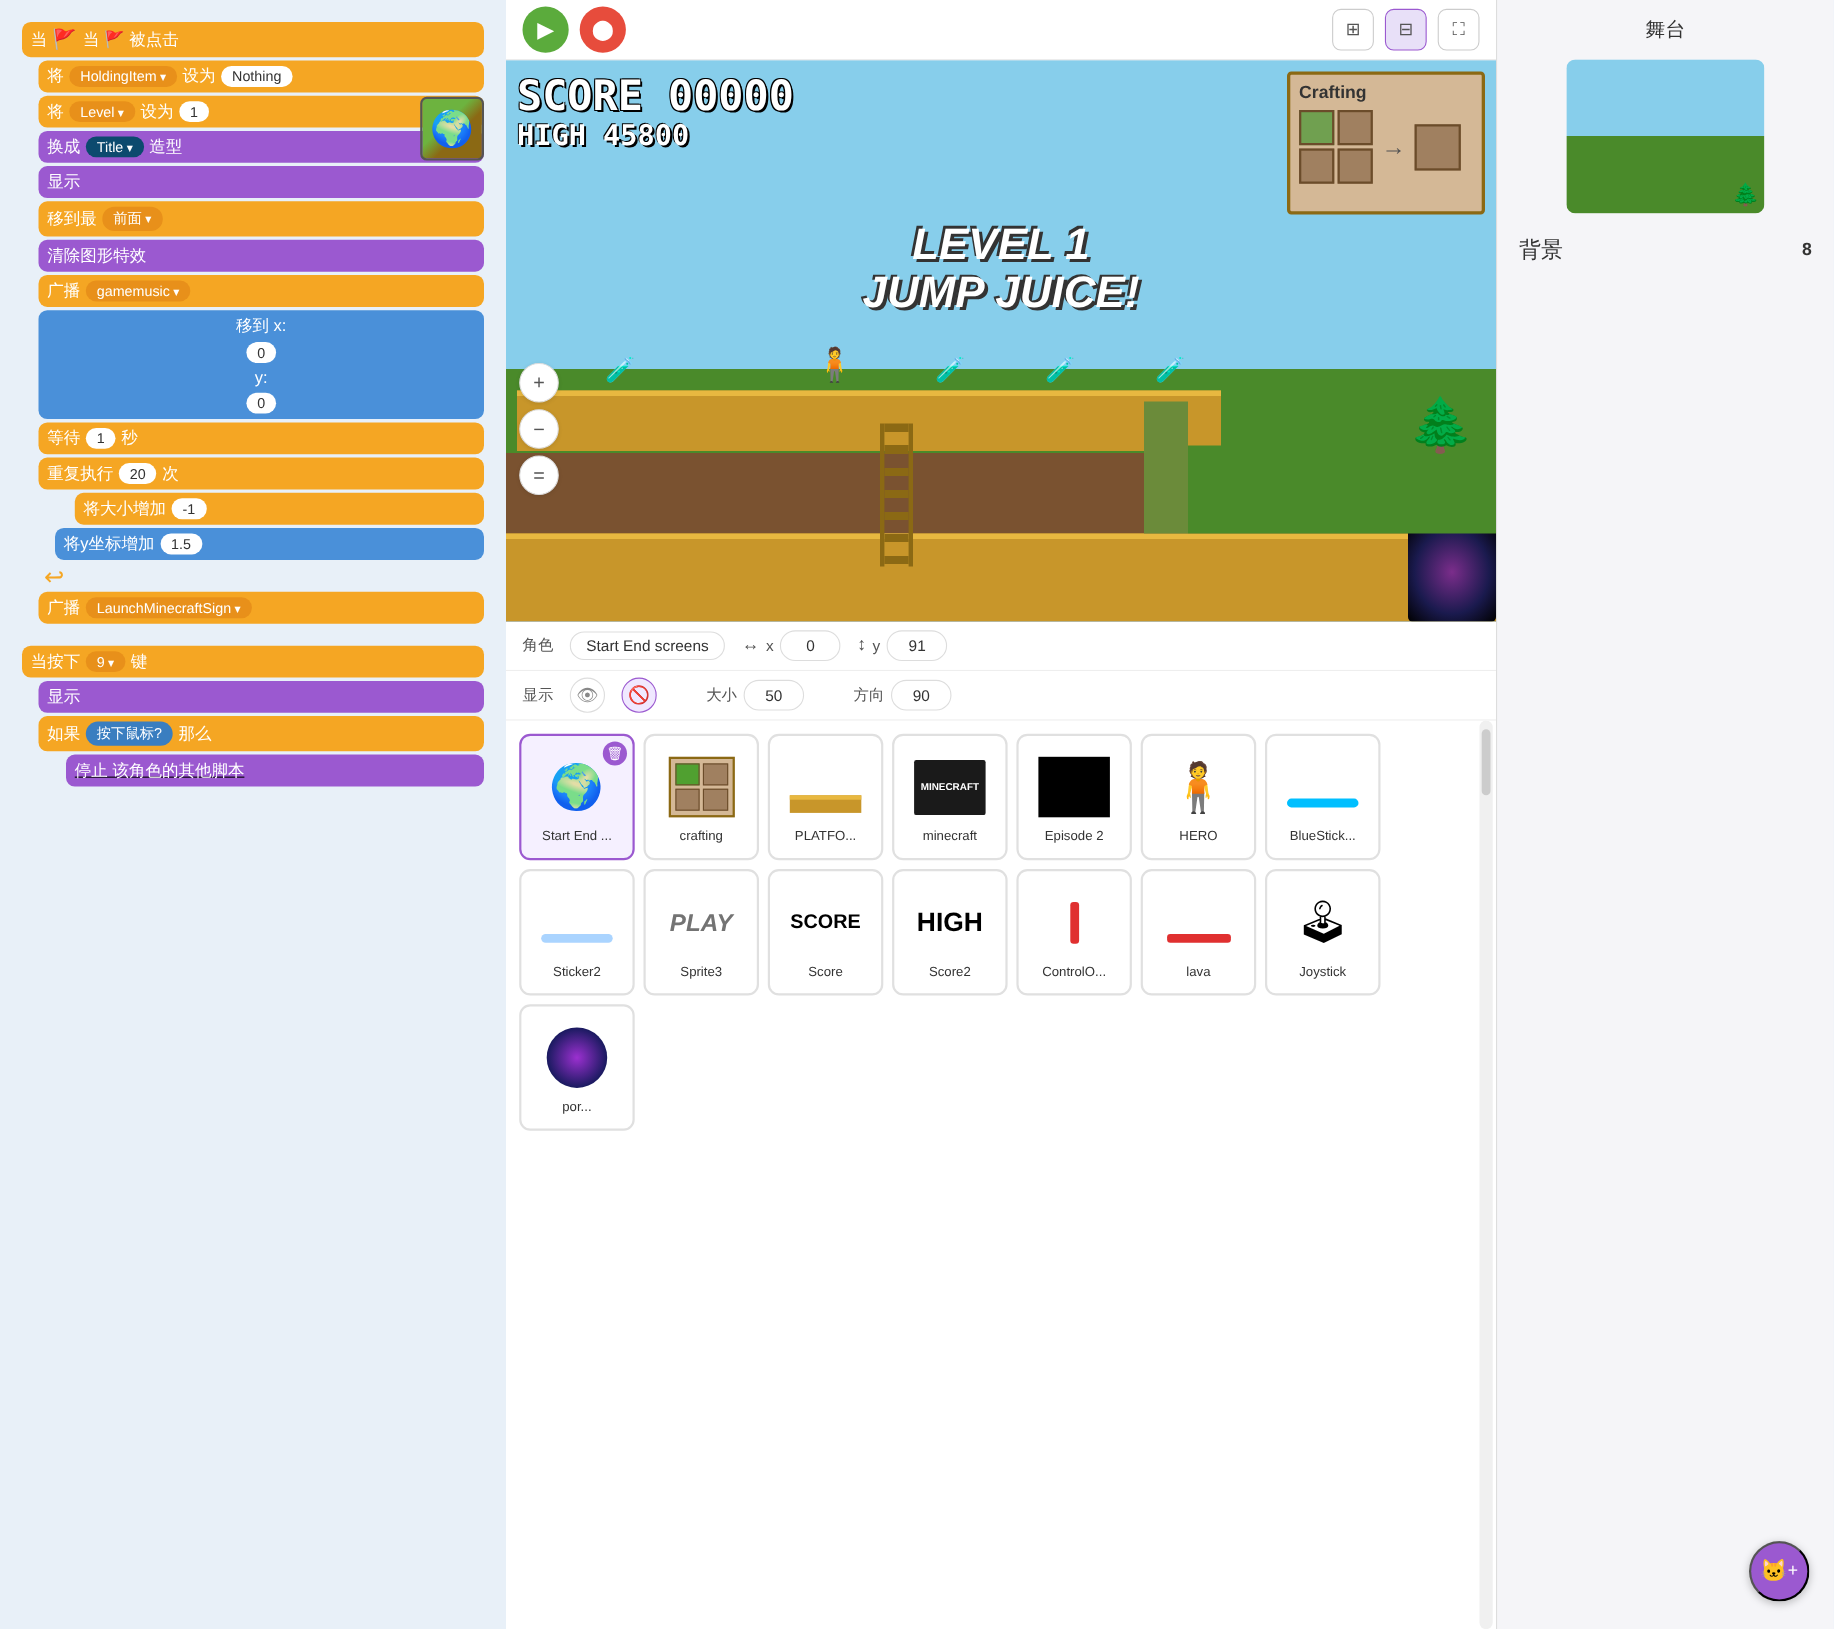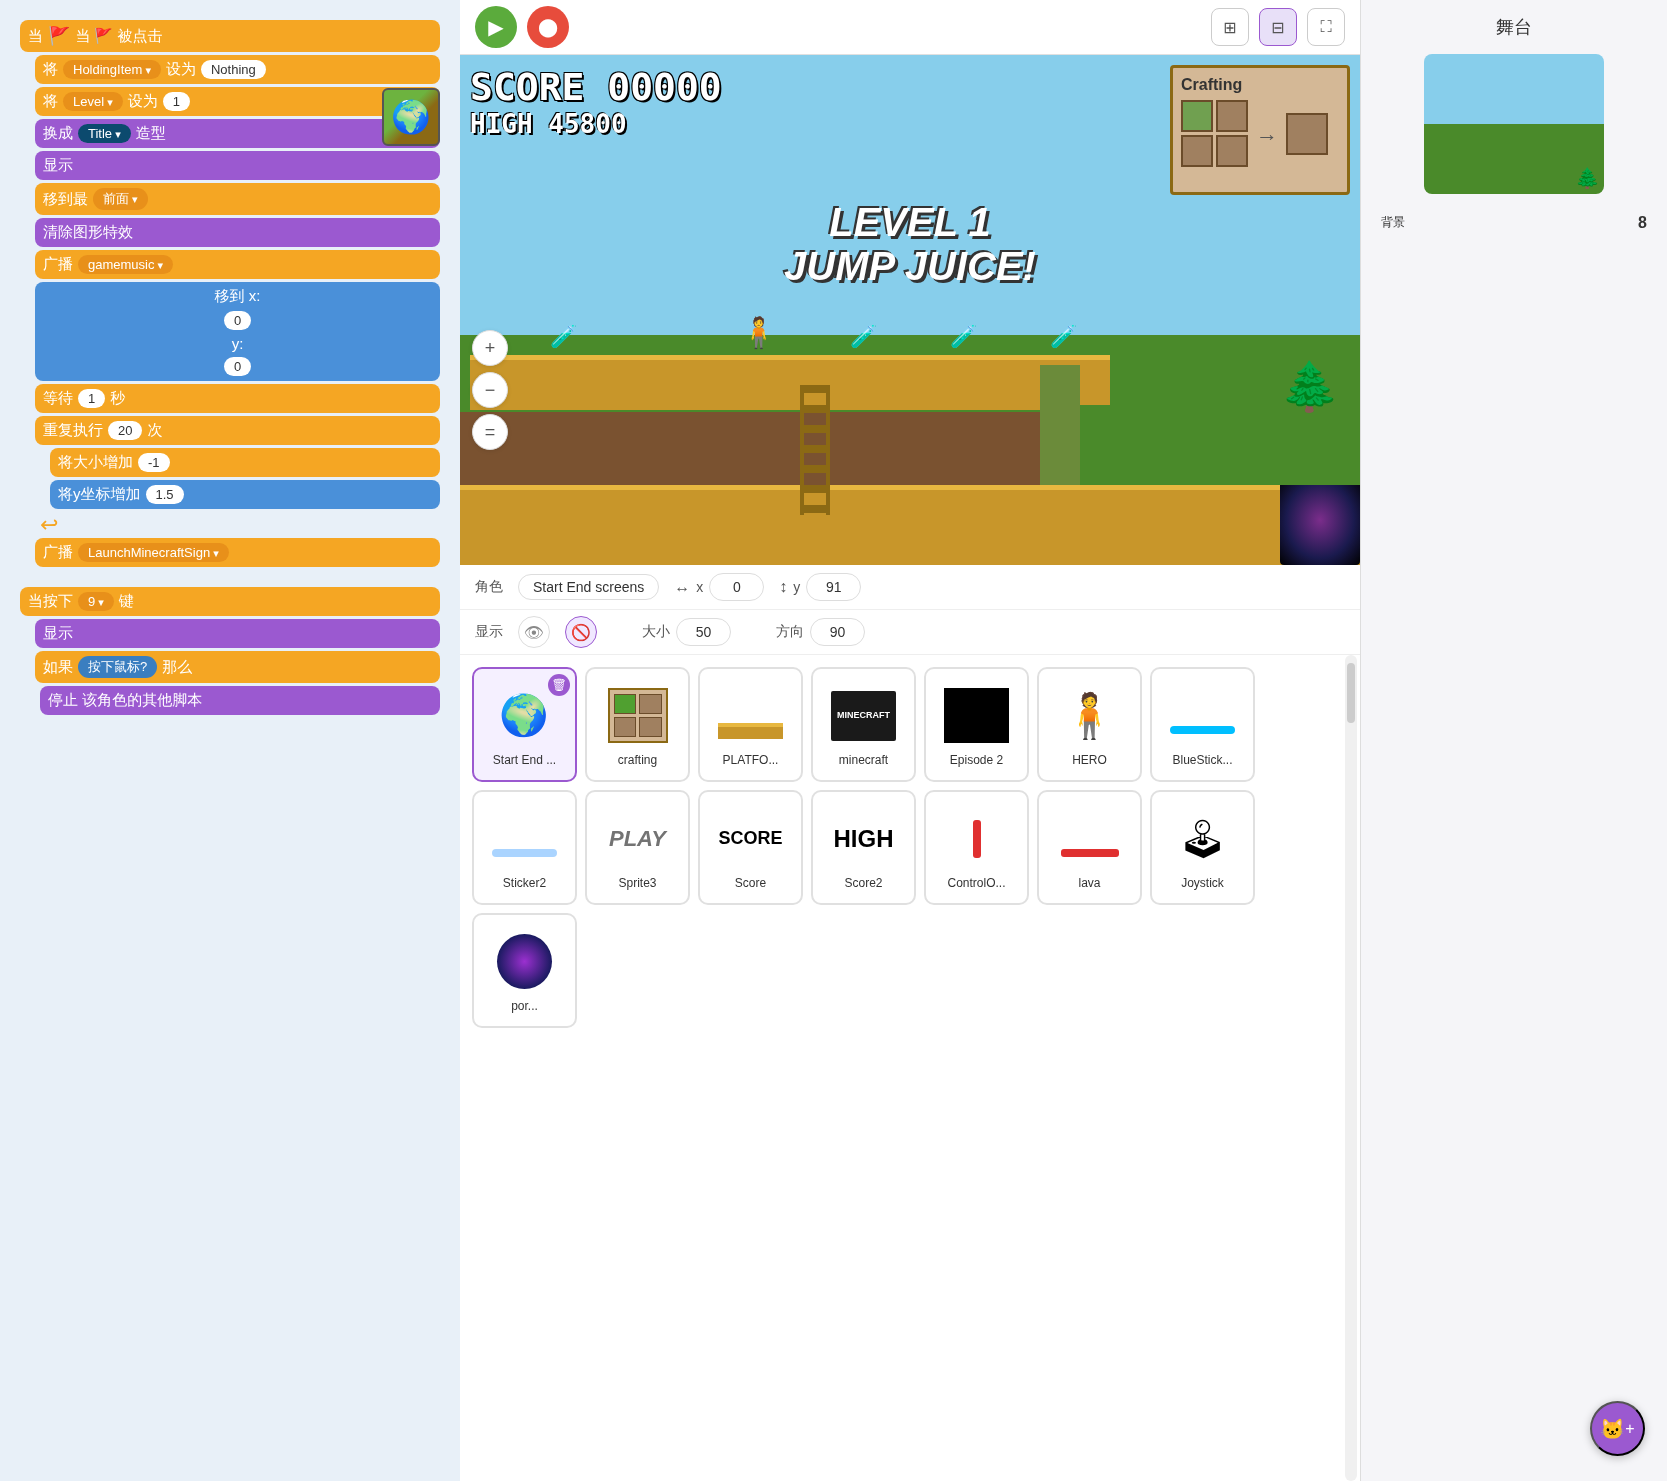--- a/index.html
+++ b/index.html
@@ -363,21 +363,21 @@
 
     .stage-thumbnail {
       width: 180px; height: 140px;
       border-radius: 8px;
       overflow: hidden;
       background: #87ceeb;
       margin: 0 auto;
     }
 
     .bg-label {
-      font-size: 12px;
+      font-size: 20px;
       color: #333;
       padding: 10px 0;
       text-align: center;
     }
 
     .bg-count {
       font-size: 16px;
       color: #333;
       font-weight: bold;
     }
@@ -576,21 +576,21 @@
       <span class="pill-white">1</span>
       <span class="block-text">秒</span>
     </div>
 
     <div class="block-row br-orange" style="margin-left:15px;">
       <span class="block-text">重复执行</span>
       <span class="pill-white">20</span>
       <span class="block-text">次</span>
     </div>
 
-    <div class="block-row br-orange" style="margin-left:30px;">
+    <div class="block-row br-orange" style="margin-left:48px;">
       <span class="block-text">将大小增加</span>
       <span class="pill-white">-1</span>
     </div>
 
     <div class="block-row br-blue" style="margin-left:30px;">
       <span class="block-text">将y坐标增加</span>
       <span class="pill-white">1.5</span>
     </div>
 
     <div style="margin-left:20px; font-size:22px; color:#f5a623;">↩</div>
@@ -612,21 +612,21 @@
     <div class="block-row br-purple" style="margin-left:15px;">
       <span class="block-text">显示</span>
     </div>
 
     <div class="block-row br-orange" style="margin-left:15px;">
       <span class="block-text">如果</span>
       <span class="pill-blue">按下鼠标?</span>
       <span class="block-text">那么</span>
     </div>
 
-    <div class="block-row br-purple" style="margin-left:20px;">
+    <div class="block-row br-purple" style="margin-left:40px;text-decoration:underline;">
       <span class="block-text">停止 该角色的其他脚本</span>
     </div>
 
   </div>
 </div>
 
 <div class="center-panel">
 
   <div class="toolbar">
     <button class="play-btn">▶</button>

